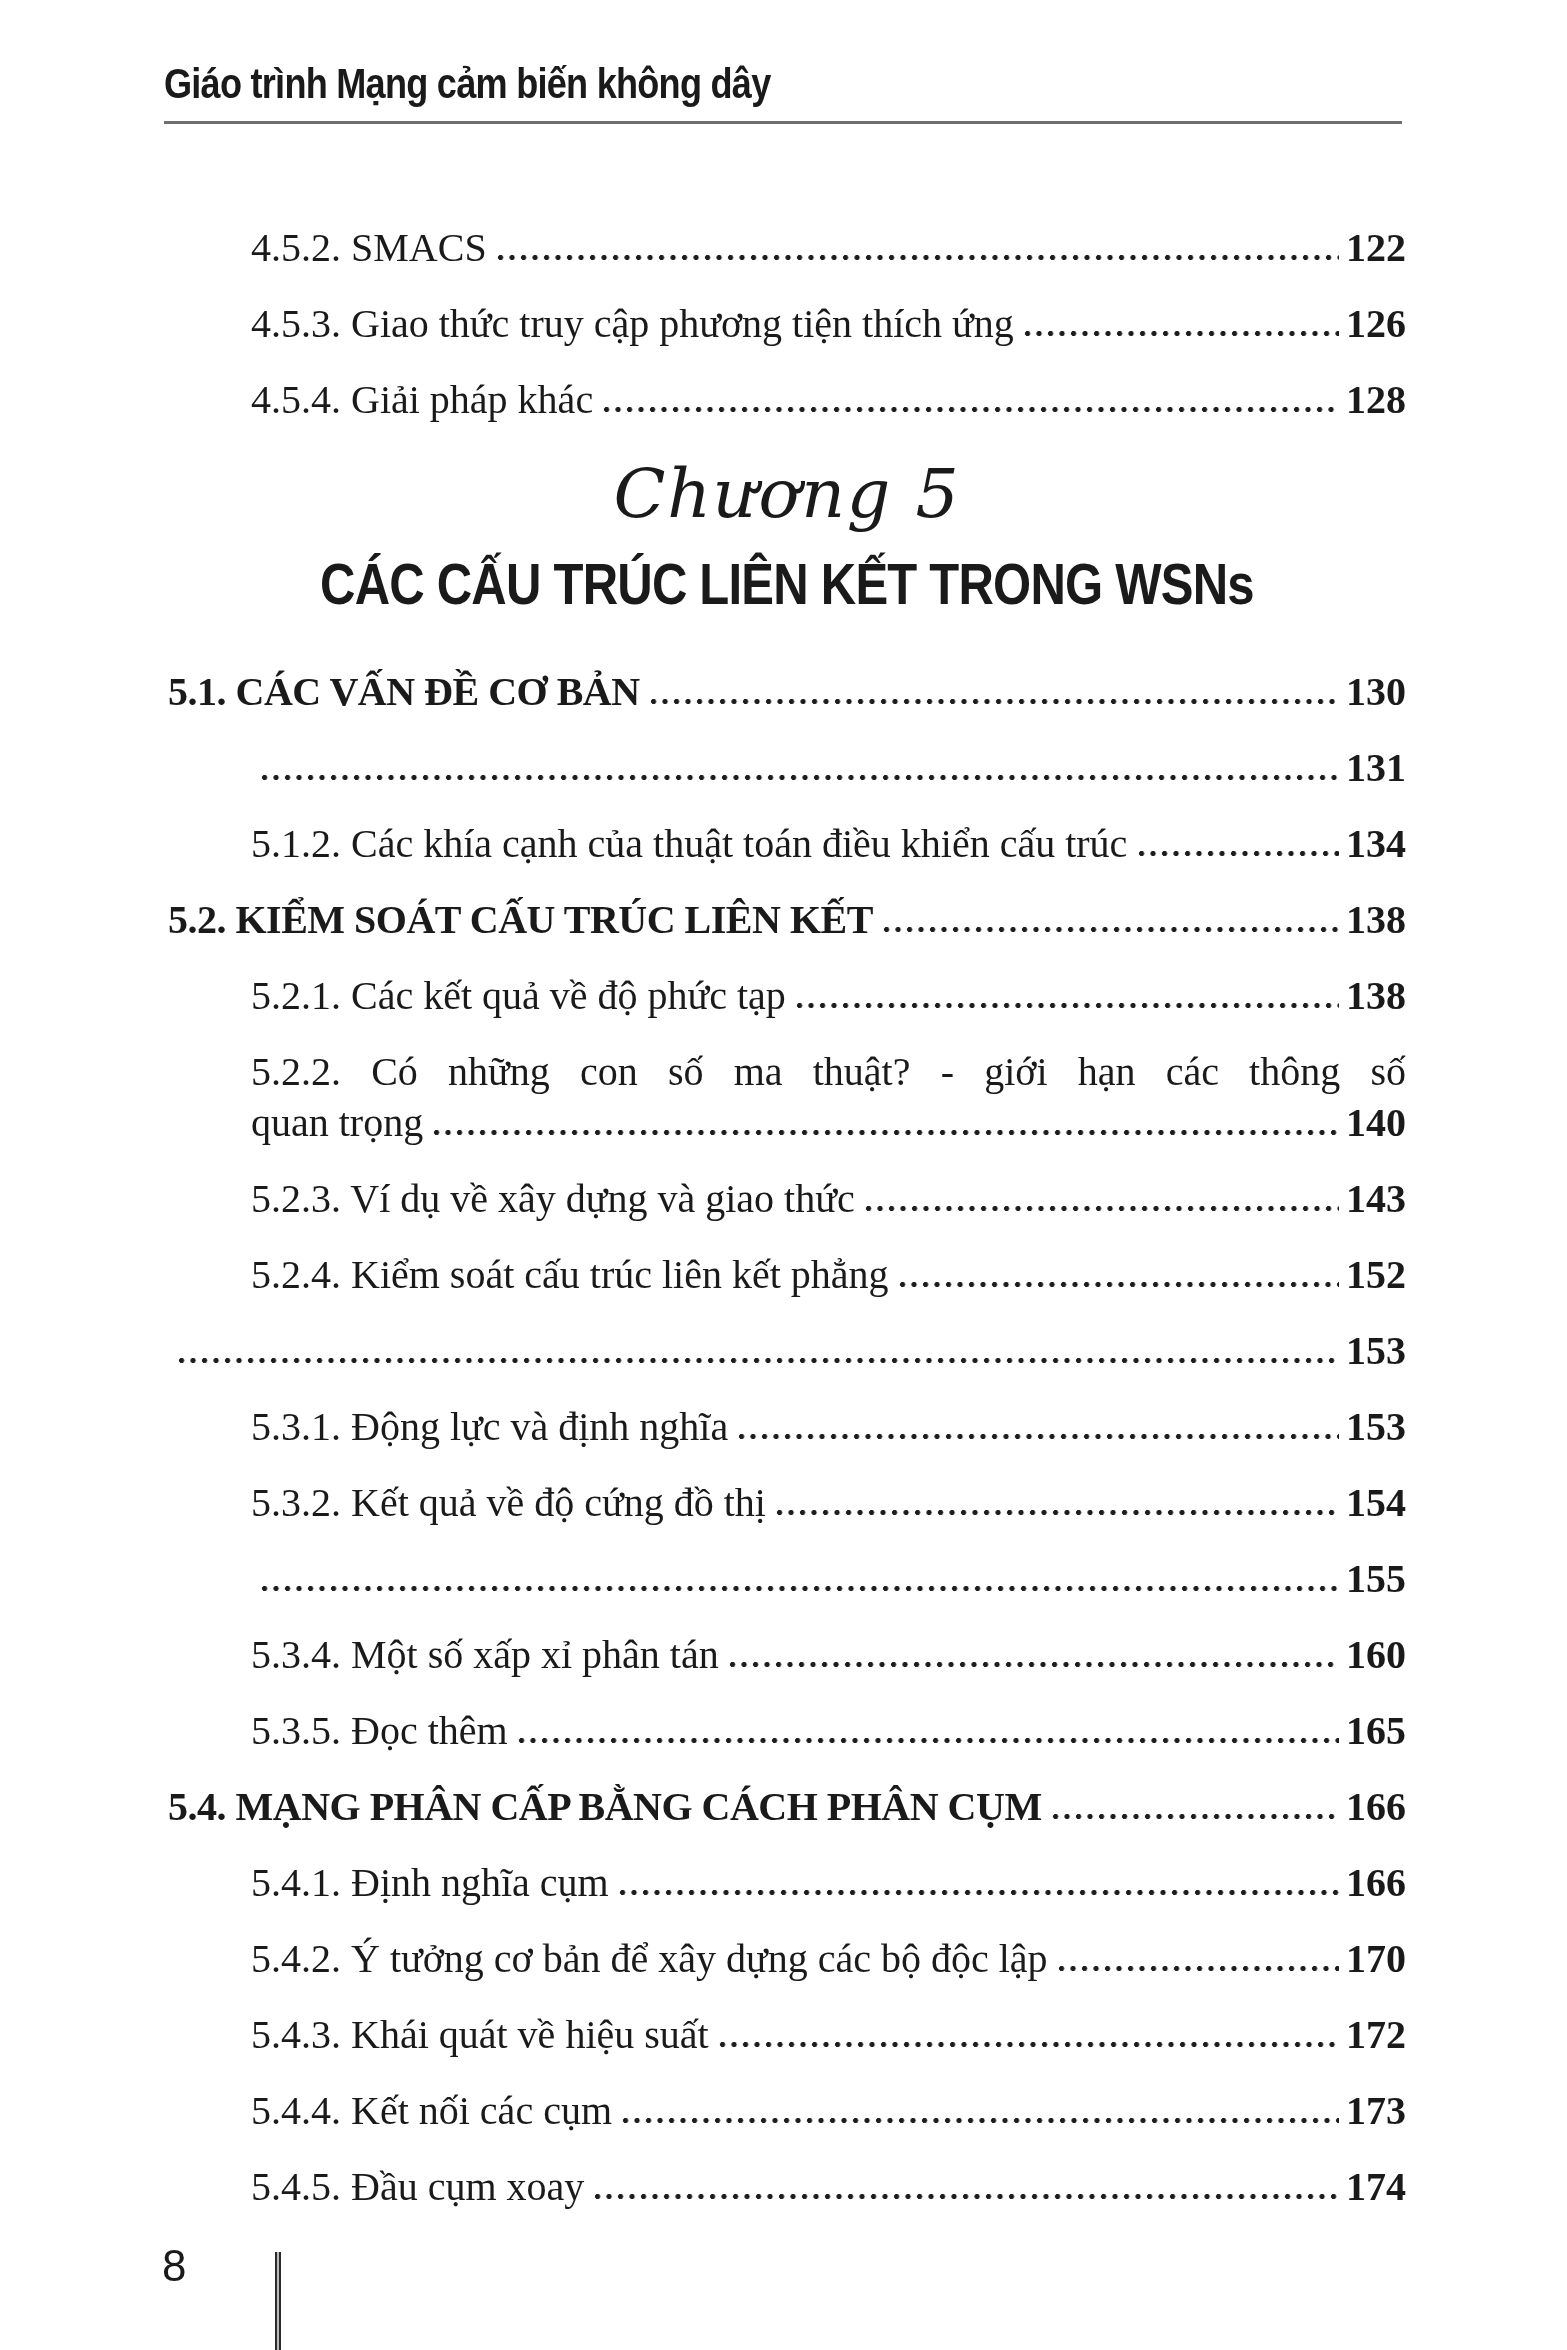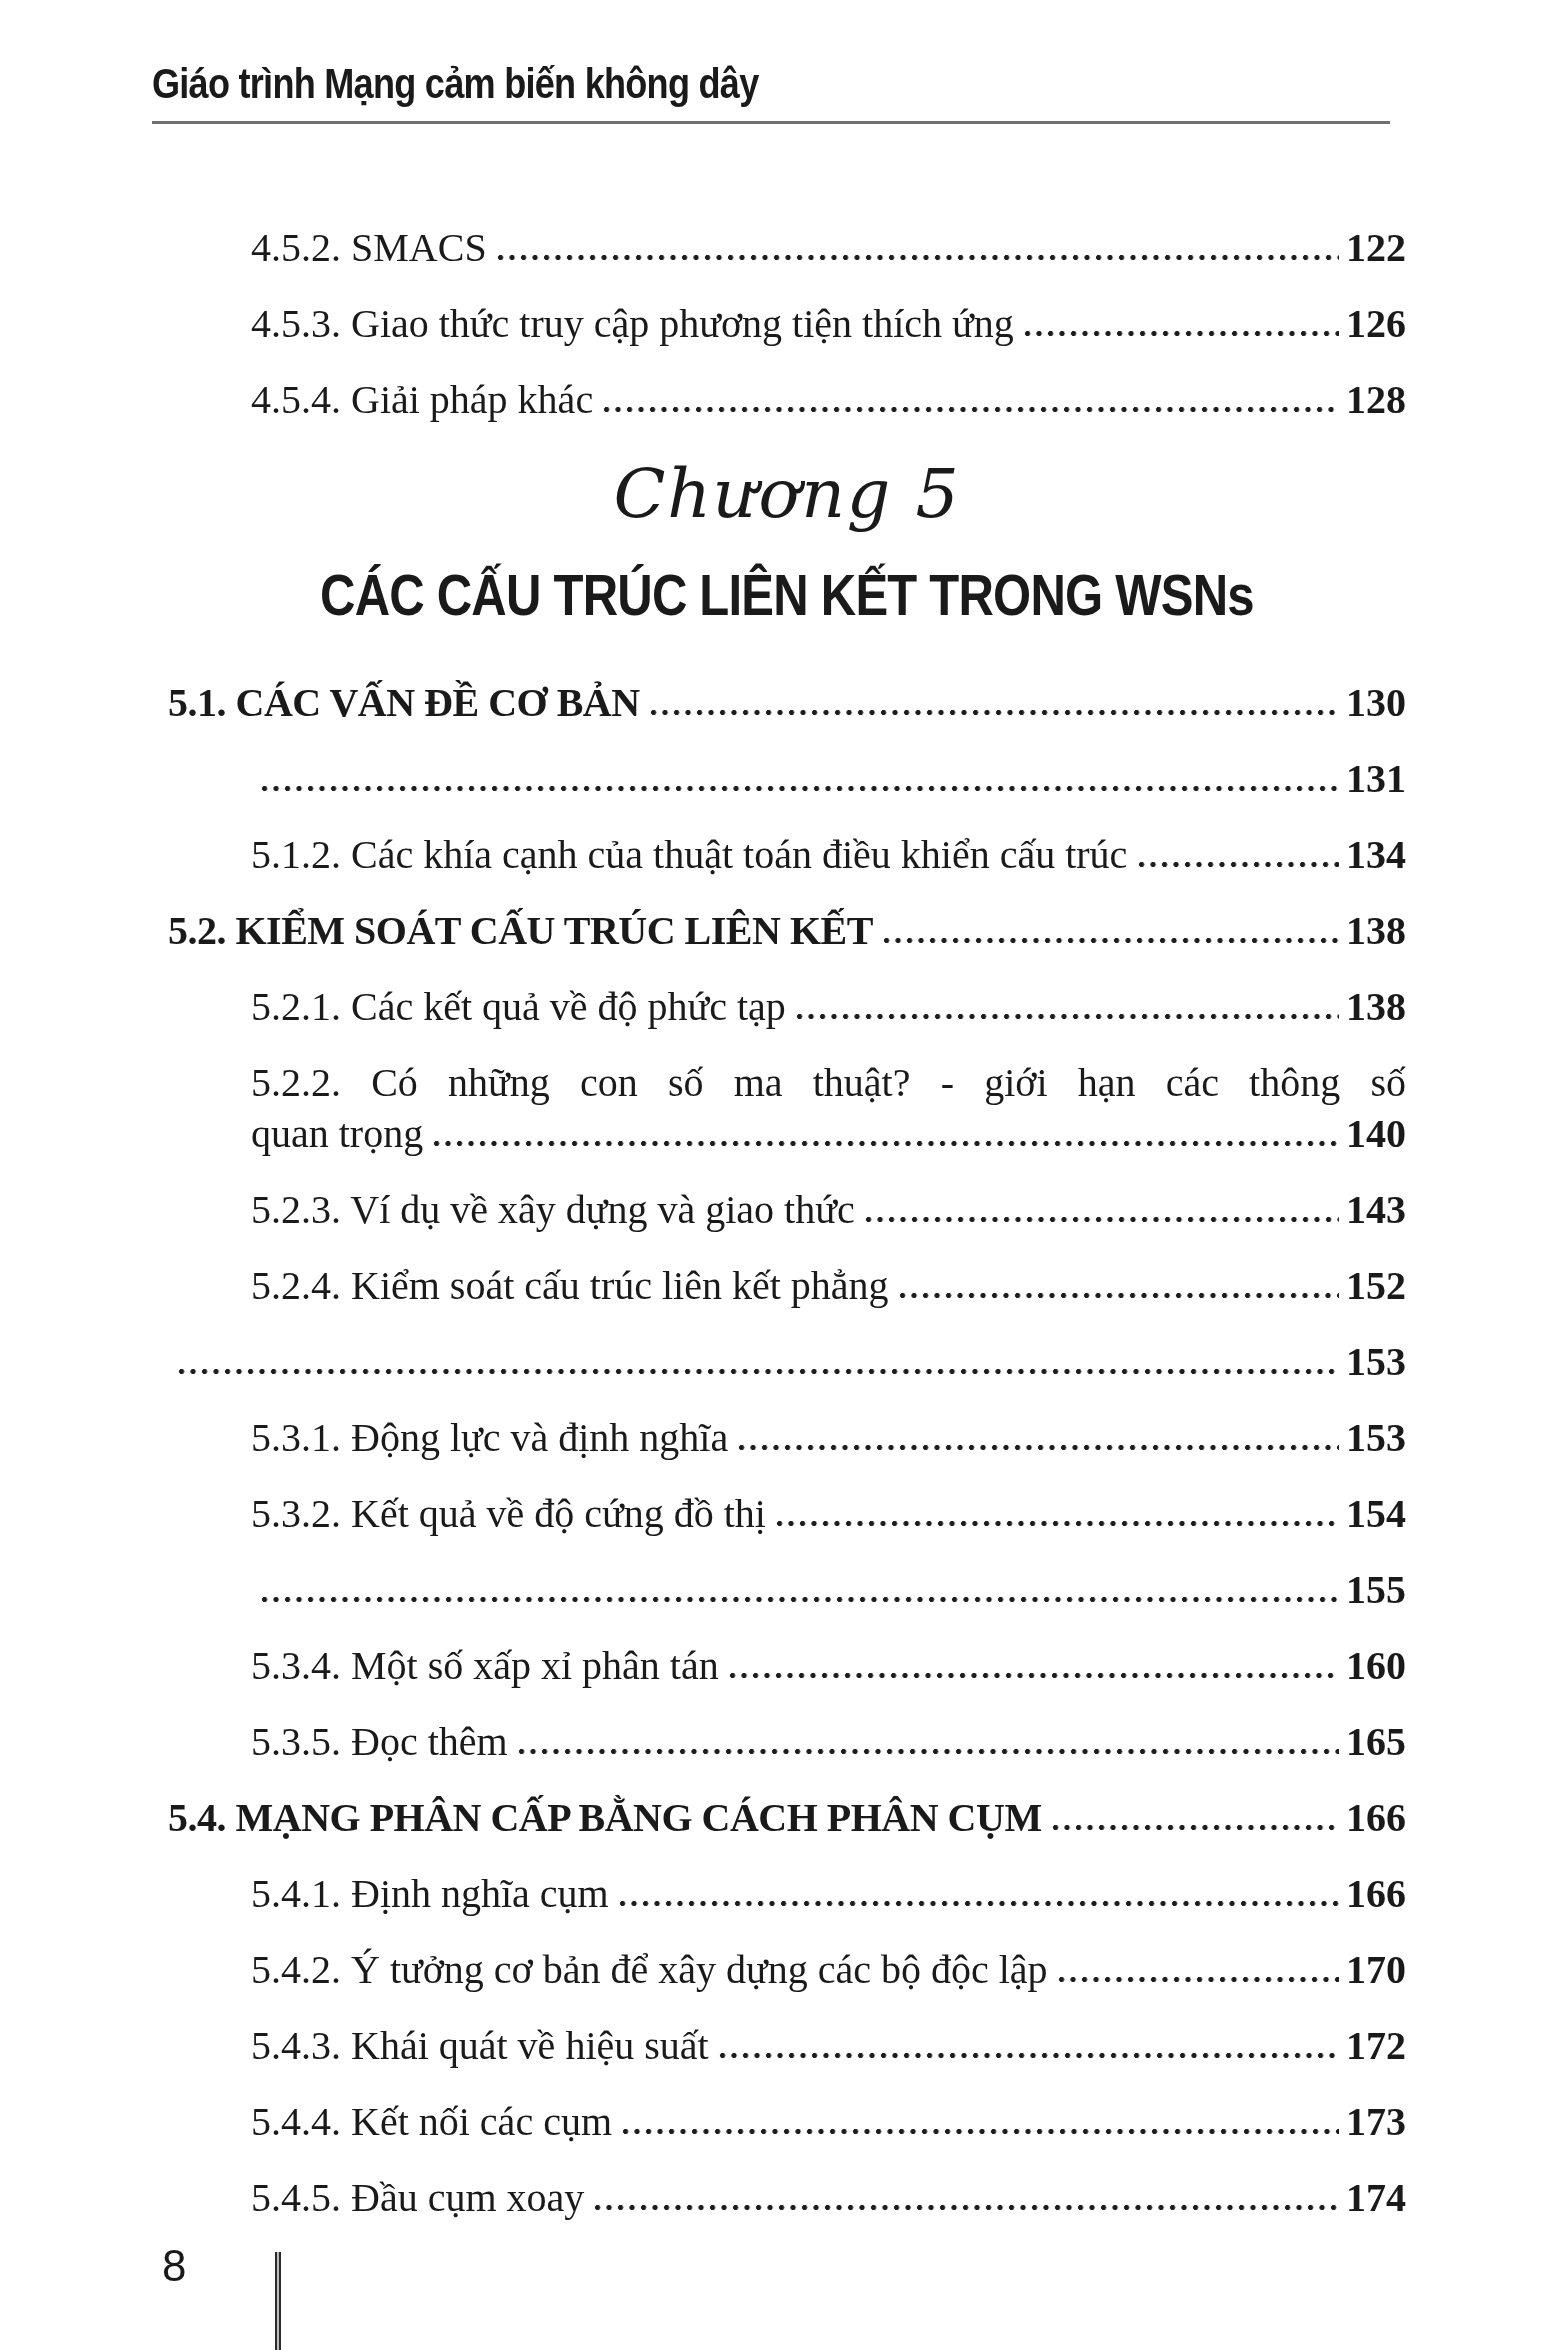--- a/index.html
+++ b/index.html
@@ -6,21 +6,21 @@
   .page{
     position:relative;
     width:1568px;height:2351px;
     background:#ffffff;
     color:#1a1a1a;
     font-family:"Liberation Serif","DejaVu Serif",serif;
     overflow:hidden;
   }
   
   .page-header{
-    position:absolute;left:152px;top:59px;width:1238px;
+    position:absolute;left:164px;top:59px;width:1238px;
     border-bottom:3.7px solid #6f6f6f;
     padding-bottom:13px;
   }
   .book-title{
     display:inline-block;
     font-family:"Liberation Sans","DejaVu Sans",sans-serif;
     font-weight:bold;
     font-size:43px;
     letter-spacing:-0.9px;
     transform:scaleX(0.84);
@@ -61,21 +61,21 @@
   .chapter-heading{
     text-align:center;
     margin:11px 0 53px 0;
   }
   .chapter-number{
     font-family:"DejaVu Serif","Liberation Serif",serif;
     font-style:italic;
     font-size:68px;
     letter-spacing:1.8px;
   }
-  .chapter-title-wrap{margin-top:29px;}
+  .chapter-title-wrap{margin-top:18px;}
   .chapter-title{
     display:inline-block;
     font-family:"Liberation Sans","DejaVu Sans",sans-serif;
     font-weight:bold;
     font-size:57px;
     letter-spacing:-0.9px;
     transform:scaleX(0.86);
     transform-origin:center;
     white-space:nowrap;
   }

